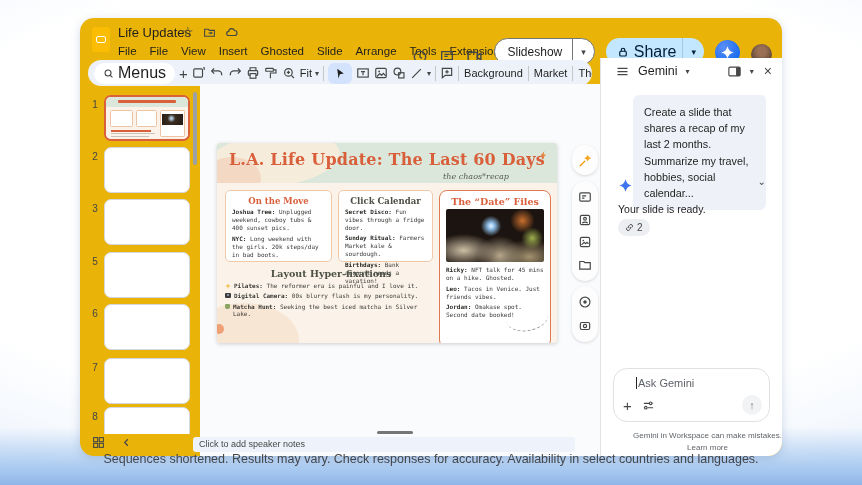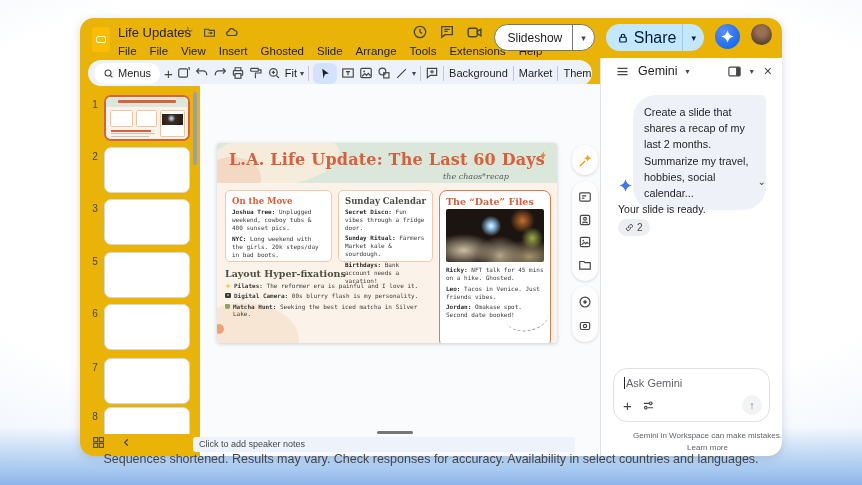--- a/index.html
+++ b/index.html
@@ -16,52 +16,52 @@
     background:#eab308; border-radius:14px; box-shadow:0 2px 10px rgba(80,110,160,.25);
   }
   
   .logo { position:absolute; left:12px; top:9px; width:18px; height:25px; background:#fbbc04; border-radius:3px; }
   .logo i { position:absolute; left:4px; top:9px; width:10px; height:7px; border:1.6px solid #fff; border-radius:2px; display:block; }
   .doc-title { position:absolute; left:38px; top:7px; font-size:13px; color:#1f1f1f; }
   .title-ics { position:absolute; left:102px; top:7px; display:flex; gap:9px; align-items:center; color:#444746; }
   .star { font-size:13px; color:#444746; line-height:14px; }
   .menubar { position:absolute; left:38px; top:27px; display:flex; gap:13px; font-size:11.5px; color:#1f1f1f; }
   .menubar span { cursor:default; }
-  .tb-right { position:absolute; top:6px; right:10px; display:flex; align-items:flex-start; gap:11px; }
+  .tb-right { position:absolute; top:20px; right:10px; display:flex; align-items:flex-end; gap:11px; }
   .pill-btn { height:27px; border:1px solid #747775; border-radius:14px; display:flex; align-items:center; background:#fff; }
   .pill-btn .lbl { padding:0 10px 0 13px; font-size:12px; color:#1f1f1f; }
   .pill-btn .sep { width:1px; height:27px; background:#747775; }
   .pill-btn .caret { padding:0 8px; color:#444746; font-size:9px; }
   .share { height:27px; background:#c2e7ff; border-radius:14px; display:flex; align-items:center; }
   .share .lbl { font-size:16px; color:#001d35; padding:0 6px 0 5px; }
   .share .sep { width:1px; height:27px; background:#a4c9e4; }
   .share .caret { padding:0 8px; color:#001d35; font-size:9px; }
   .gem-btn { width:25px; height:25px; border-radius:50%; background:radial-gradient(circle at 35% 30%, #5b8ef7, #1a6ef0 70%); display:flex; align-items:center; justify-content:center; }
   .avatar { width:21px; height:21px; border-radius:50%; background:radial-gradient(circle at 50% 35%, #9a7054 25%, #6b4f3c 60%, #43332a 100%); }
   
   .toolbar { position:absolute; left:8px; top:42px; width:504px; height:26px; background:#edf2fa; border-radius:13px; display:flex; align-items:center; gap:4px; padding:0 6px; overflow:hidden; }
-  .menus-pill { height:21px; background:#fff; border-radius:11px; display:flex; align-items:center; gap:4px; padding:0 9px; font-size:11px; color:#1f1f1f; flex:none; }
+  .menus-pill { height:21px; background:#fff; border-radius:11px; display:flex; align-items:center; gap:4px; padding:0 9px; font-size:16px; color:#1f1f1f; flex:none; }
   .tbtn { display:flex; align-items:center; justify-content:center; flex:none; color:#444746; }
   .tbtn.sel { background:#d3e3fd; border-radius:6px; width:24px; height:21px; }
   .tdiv { width:1px; height:15px; background:#c4c7c5; flex:none; }
   .ttext { font-size:11px; color:#1f1f1f; flex:none; padding:0 1px; }
   .fit { font-size:11px; color:#1f1f1f; display:flex; align-items:center; gap:3px; flex:none; }
   .caret9 { font-size:8px; color:#444746; }
   
   .panel { position:absolute; left:520px; top:40px; width:182px; height:398px; border-left:1px solid #e1e3e6; background:#fff; border-radius:0 0 14px 0; }
   .panel-hd { position:absolute; left:0; top:0; width:100%; height:26px; display:flex; align-items:center; padding:0 10px 0 14px; gap:8px; }
   .panel-title { font-size:12.5px; color:#1f1f1f; }
   .spacer { flex:1; }
-  .bubble { position:absolute; left:32px; right:16px; top:37px; background:#eef1f7; border-radius:23px; border-top-right-radius:5px; padding:9px 11px; font-size:10.8px; line-height:1.5; color:#1f1f1f; }
+  .bubble { position:absolute; left:32px; right:16px; top:37px; background:#eef1f7; border-radius:6px; border-top-right-radius:5px; padding:9px 11px; font-size:10.8px; line-height:1.5; color:#1f1f1f; }
   .resp-spark { position:absolute; left:17px; top:120px; }
   .resp-caret { position:absolute; right:16px; top:118px; color:#444746; font-size:10px; }
   .resp-text { position:absolute; left:17px; top:145px; font-size:10.5px; color:#1f1f1f; }
   .link-chip { position:absolute; left:17px; top:161px; height:17px; background:#eceef1; border-radius:9px; display:flex; align-items:center; gap:3px; padding:0 7px; font-size:10px; color:#444746; }
   .askbox { position:absolute; left:12px; top:310px; width:157px; height:54px; border:1px solid #dfe1e5; border-radius:14px; background:#fff; }
-  .askbox .ph { position:absolute; left:10px; top:8px; font-size:11px; color:#5f6368; display:flex; align-items:center; }
+  .askbox .ph { position:absolute; left:22px; top:8px; font-size:11px; color:#5f6368; display:flex; align-items:center; }
   .cursorbar { width:1px; height:12px; background:#202124; margin-right:1px; animation:none; }
   .askrow { position:absolute; left:9px; right:7px; bottom:6px; display:flex; align-items:center; gap:10px; }
   .plus13 { font-size:15px; color:#444746; line-height:13px; }
   .send { width:20px; height:20px; border-radius:50%; background:#f1f3f4; display:flex; align-items:center; justify-content:center; color:#80868b; font-size:11px; }
   .disclaimer { position:absolute; left:16px; top:372px; width:100%; text-align:center; font-size:8px; color:#5f6368; line-height:1.5; }
   
   .rail-g { position:absolute; width:26px; left:492px; background:#fdfdfe; border-radius:13px; box-shadow:0 1px 3px rgba(60,64,67,.18); display:flex; flex-direction:column; align-items:center; justify-content:space-evenly; }
   
   .strip { position:absolute; left:0; top:66px; width:120px; height:350px; overflow:hidden; }
   .thumb { position:absolute; left:24px; width:86px; height:46px; background:#fff; border:1px solid #d5d8dc; border-radius:7px; }
@@ -80,21 +80,21 @@
   .canvas { position:absolute; left:120px; top:66px; width:400px; height:372px; background:#fafbfc; }
   .slide { position:absolute; left:17px; top:59px; width:340px; height:200px; background:#fbf3e9; border-radius:3px; box-shadow:0 1px 4px rgba(0,0,0,.18); overflow:hidden; }
   .band { position:absolute; left:0; top:0; width:100%; height:40px; background:#dbe7db; overflow:hidden; }
   .blob1 { position:absolute; left:-12px; top:-10px; width:135px; height:54px; background:#f6ecdc; border-radius:50%; transform:rotate(-7deg); }
   .blob2 { position:absolute; left:-14px; top:14px; width:58px; height:42px; background:#f3d9c4; border-radius:50%; }
   .blob3 { position:absolute; left:-28px; bottom:-34px; width:110px; height:74px; background:#f7e6d4; border-radius:50%; }
   .s-title { position:absolute; left:0; top:7px; width:100%; text-align:center; font-family:"DejaVu Serif", serif; font-weight:bold; font-size:16px; letter-spacing:.2px; color:#d95f3b; }
   .s-sub { position:absolute; right:48px; top:29px; font-family:"DejaVu Serif", serif; font-style:italic; font-size:8px; color:#55584f; }
   .bolt { position:absolute; right:8px; top:7px; }
   .card { position:absolute; background:#fff; border:1px solid #f0c9ab; border-radius:5px; padding:5px 6px; }
-  .card-t { font-family:"DejaVu Serif", serif; font-weight:bold; font-size:8.5px; color:#d95f3b; margin-bottom:2px; }
+  .card-t { font-family:"DejaVu Serif", serif; font-weight:bold; font-size:8.5px; color:#d95f3b; margin-bottom:2px;text-align:center; }
   .card-t.dark { color:#4c4f44; }
   .ci { font-family:"DejaVu Sans Mono", monospace; font-size:6px; line-height:1.35; color:#3b3b38; margin-bottom:3px; }
   .ci b { color:#2a2a27; }
   .photo { width:100%; height:53px; border-radius:2px; margin:2px 0 4px 0;
     background:
       radial-gradient(circle at 46% 32%, #e8f4ff 0%, #8fc0ea 5%, rgba(60,60,90,0) 16%),
       radial-gradient(circle at 78% 22%, #c96f2d 0%, rgba(100,50,20,0) 14%),
       radial-gradient(circle at 88% 55%, #9db04c 0%, rgba(90,110,40,0) 12%),
       radial-gradient(ellipse at 18% 78%, #cdbfa4 0%, rgba(120,100,70,0) 28%),
       radial-gradient(ellipse at 55% 88%, #b7a88c 0%, rgba(120,100,70,0) 30%),
@@ -349,21 +349,21 @@
           </svg>
       </div>
 
       <div class="card" style="left:8px; top:47px; width:107px; height:72px;">
         <div class="card-t">On the Move</div>
         <div class="ci"><b>Joshua Tree:</b><span> Unplugged weekend, cowboy tubs &amp; 400 sunset pics.</span></div>
         <div class="ci"><b>NYC:</b><span> Long weekend with the girls. 20k steps/day in bad boots.</span></div>
       </div>
 
       <div class="card" style="left:121px; top:47px; width:95px; height:72px;">
-        <div class="card-t dark">Sunday Calendar</div>
+        <div class="card-t dark">Click Calendar</div>
         <div class="ci" style="margin-bottom:2px;"><b>Secret Disco:</b><span> Fun vibes through a fridge door.</span></div>
         <div class="ci" style="margin-bottom:2px;"><b>Sunday Ritual:</b><span> Farmers Market kale &amp; sourdough.</span></div>
         <div class="ci" style="margin-bottom:0;"><b>Birthdays:</b><span> Bank account needs a vacation!</span></div>
       </div>
 
       <div class="card" style="left:222px; top:47px; width:112px; height:158px; border:1.4px solid #dd7a50; border-radius:8px;">
         <div class="card-t" style="font-size:9.5px;">The “Date” Files</div>
         <div class="photo"></div>
         <div class="ci" style="margin-bottom:2.5px;"><b>Ricky:</b><span> NFT talk for 45 mins on a hike. Ghosted.</span></div>
         <div class="ci" style="margin-bottom:2.5px;"><b>Leo:</b><span> Tacos in Venice. Just friends vibes.</span></div>

